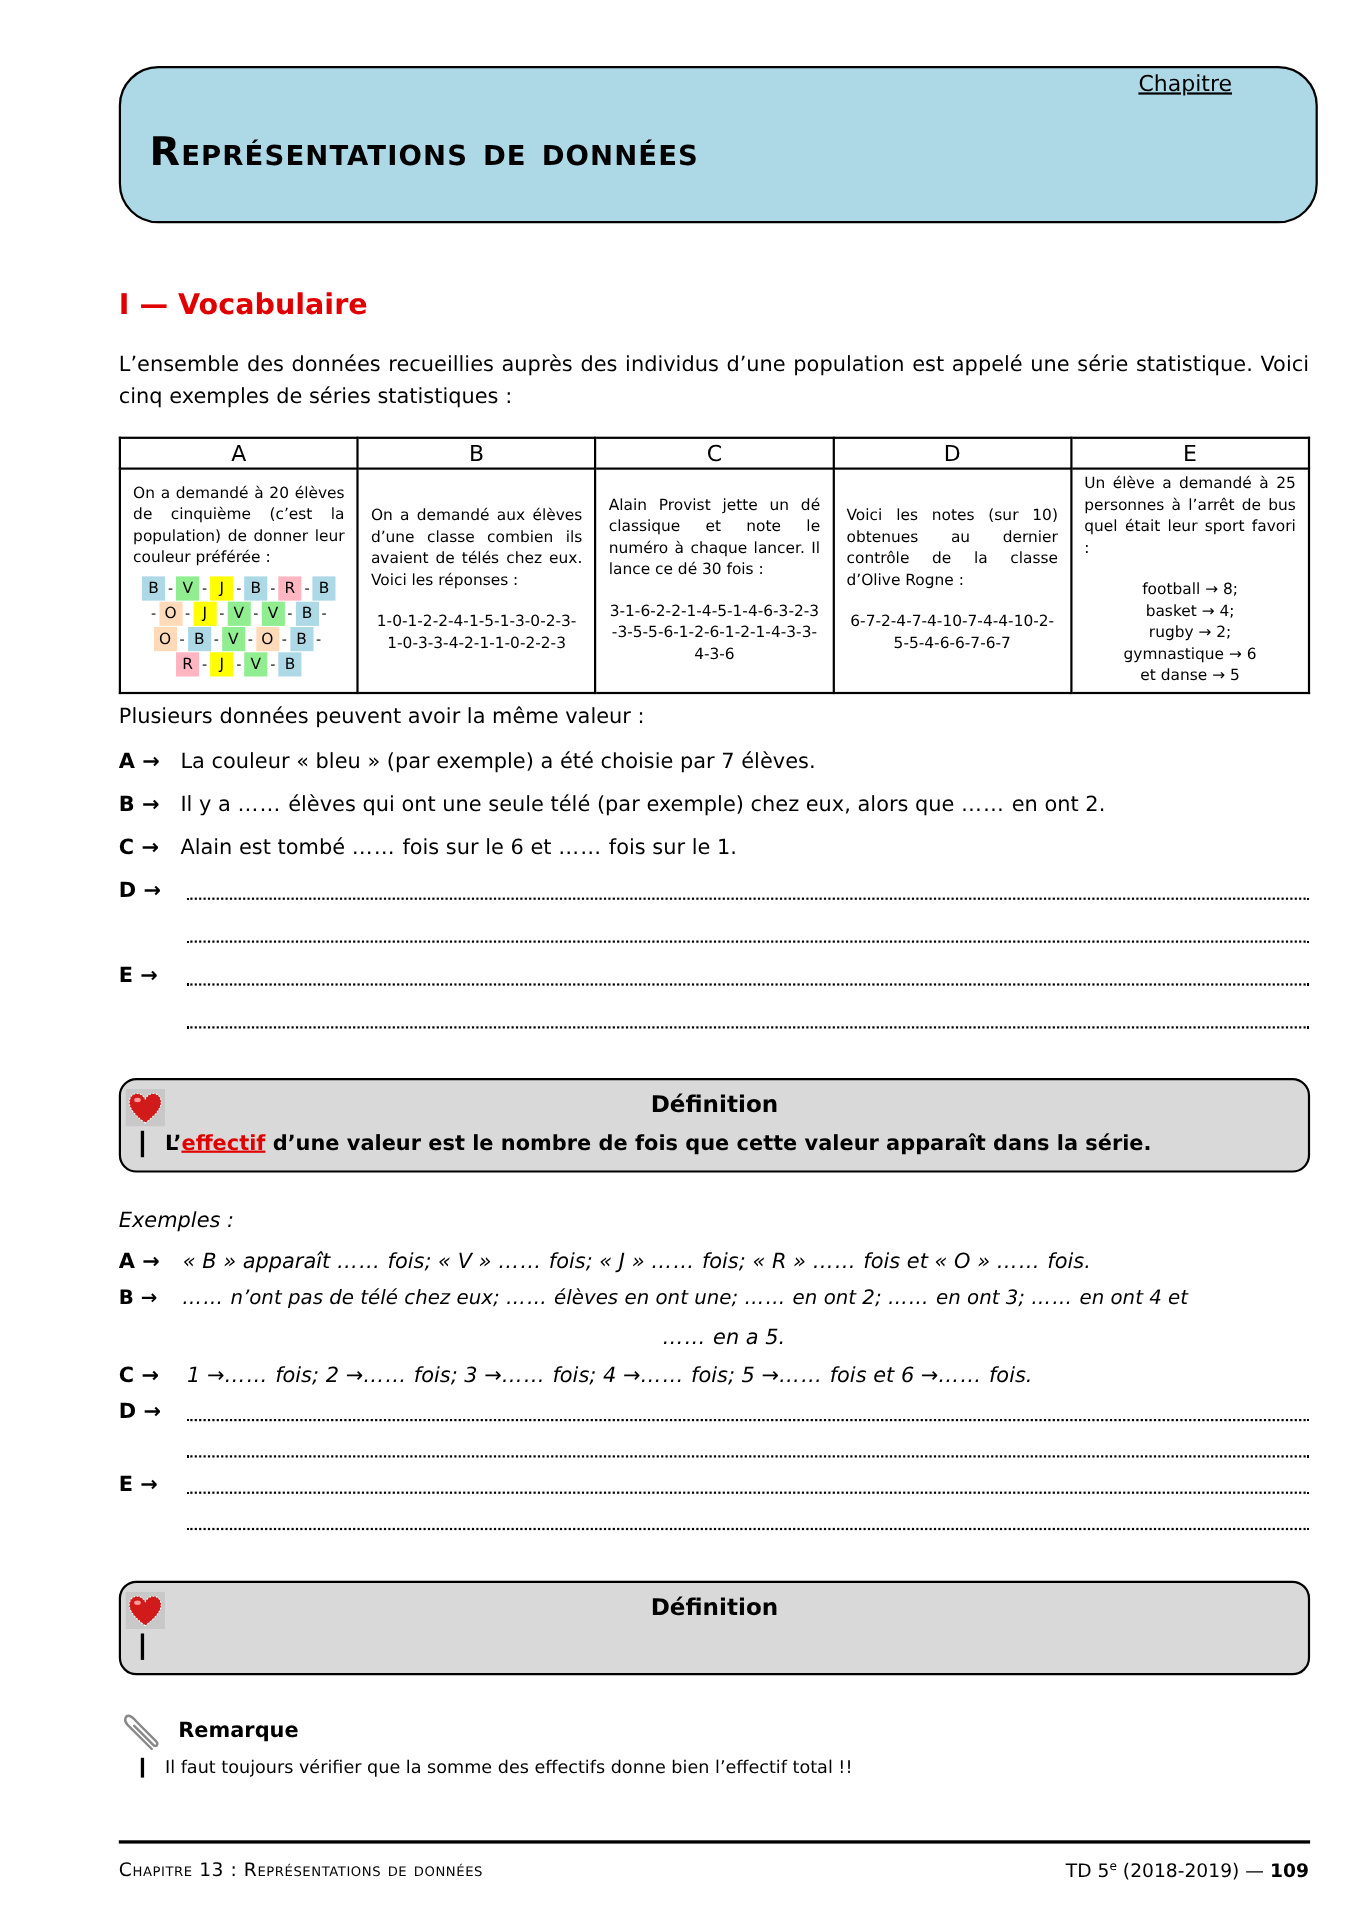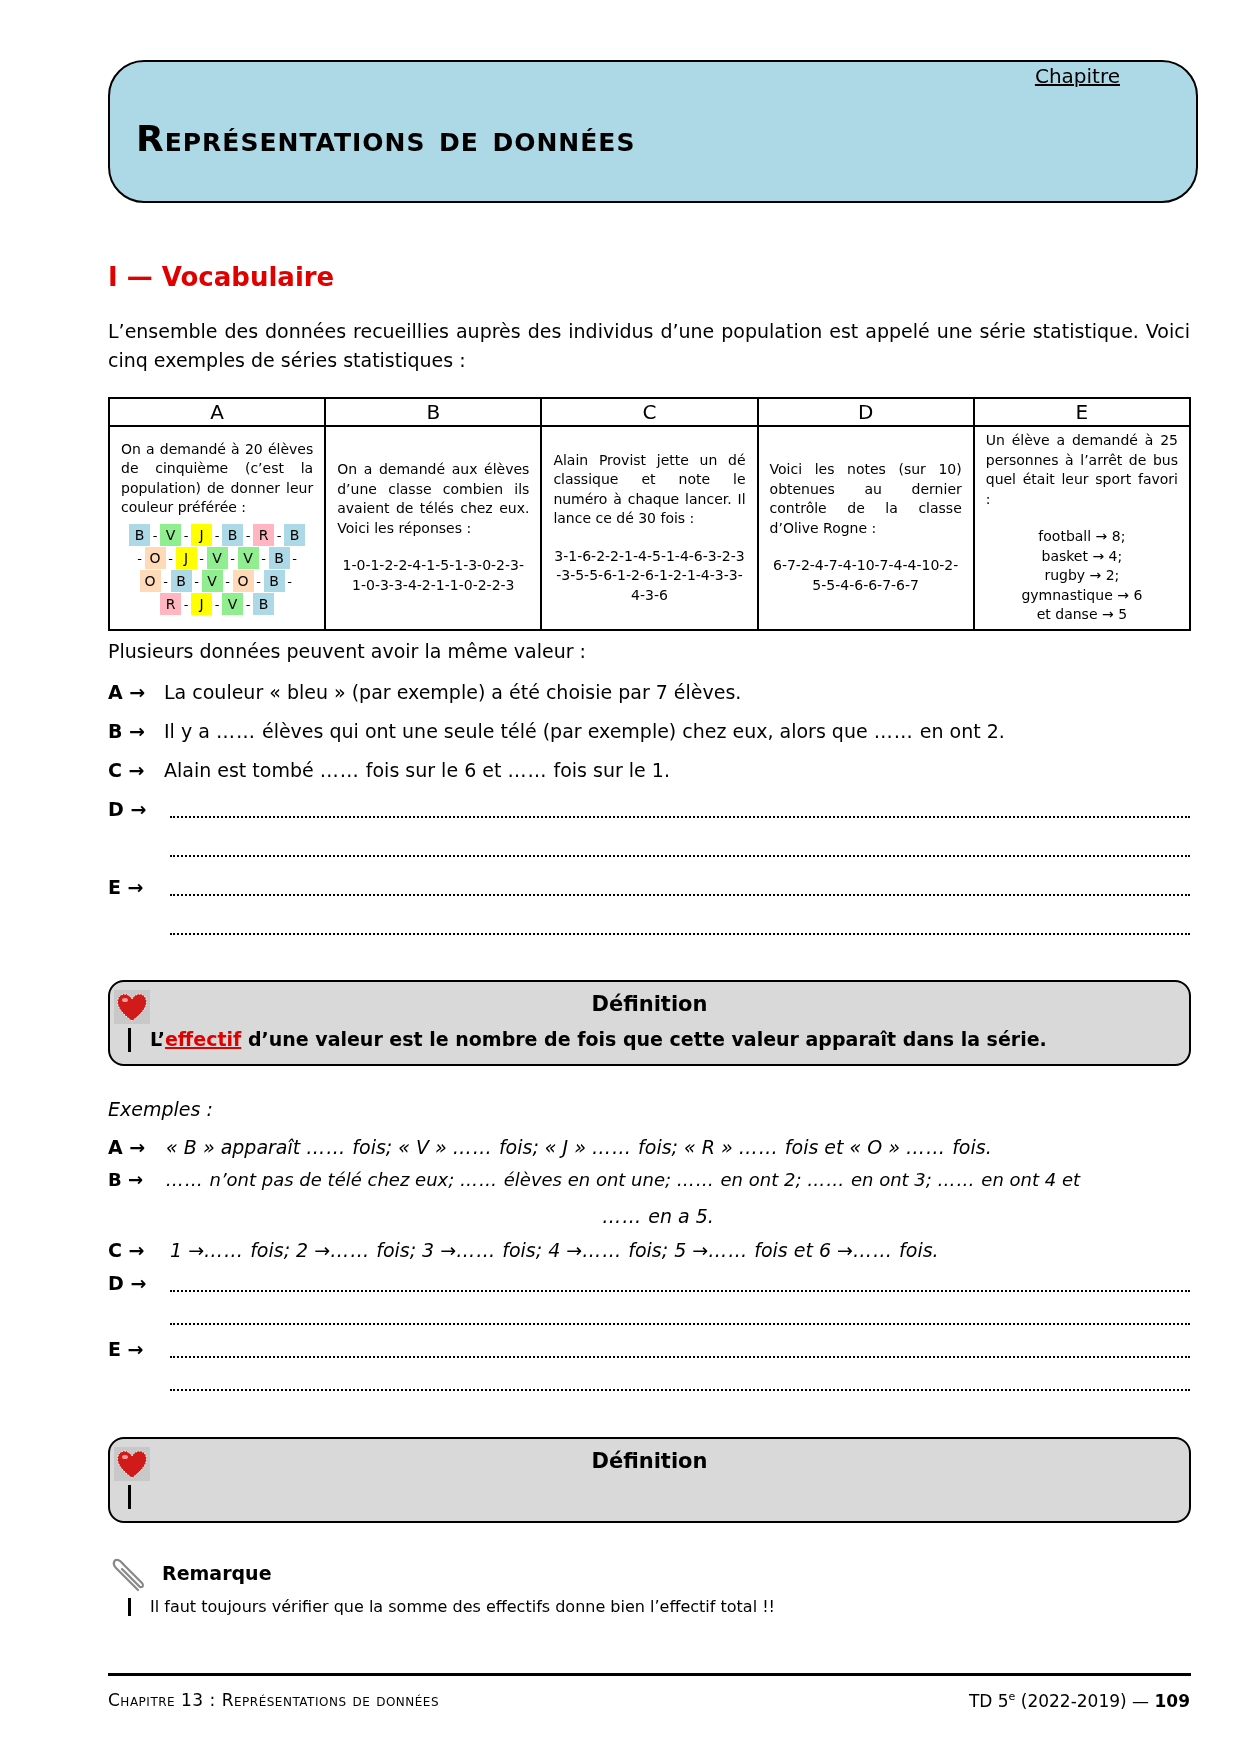--- a/index.html
+++ b/index.html
@@ -308,13 +308,13 @@
 
 <svg class="abs clip" viewBox="0 0 40 38">
   <path d="M30 34 L8 12 C4 8 6 3 10 4 C13 5 14 7 16 9 L34 27 C36 29 35 32 32 31 L14 13" fill="none" stroke="#888" stroke-width="2.2" stroke-linecap="round"></path>
 </svg>
 <div class="abs remark-title">Remarque</div>
 <div class="abs remark-bar"></div>
 <div class="abs remark-text">Il faut toujours vérifier que la somme des effectifs donne bien l’effectif total !!</div>
 
 <div class="abs footer-rule"></div>
 <div class="abs footer-left">Chapitre 13 : Représentations de données</div>
-<div class="abs footer-right"><span>TD 5</span><sup>e</sup><span> (2022-2019) — </span><b>109</b></div>
+<div class="abs footer-right"><span>TD 5</span><sup>e</sup><span> (2018-2019) — </span><b>109</b></div>
 
 </body></html>

